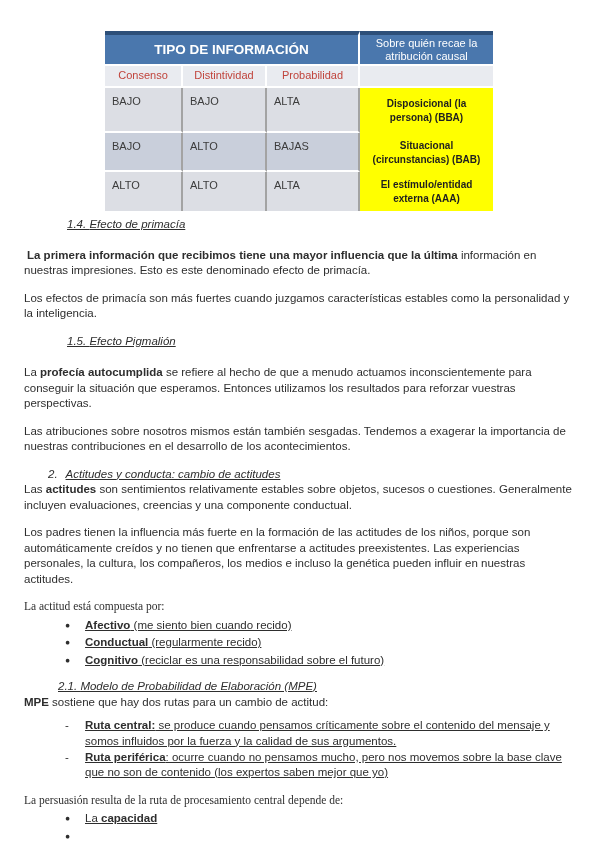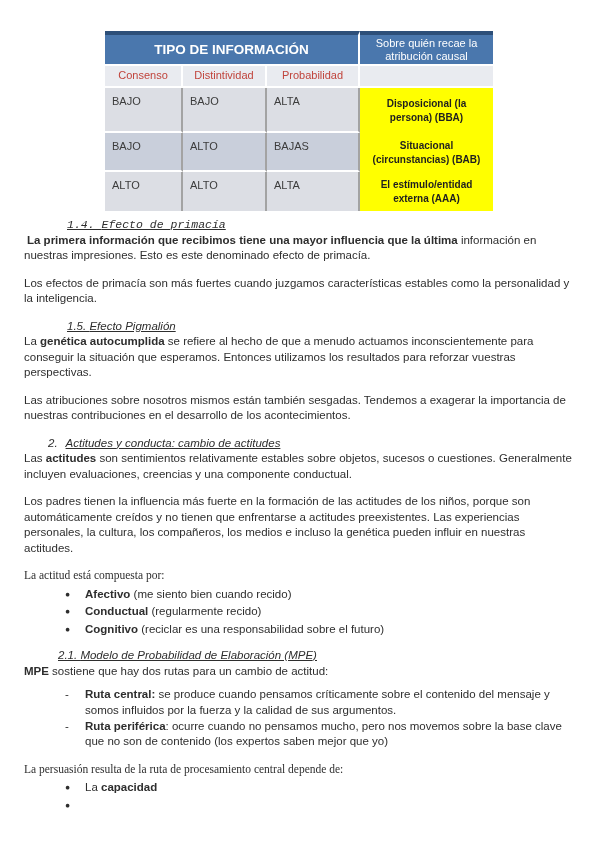--- a/index.html
+++ b/index.html
@@ -73,36 +73,36 @@
   }
   .tbl > .cell:nth-last-child(1),
   .tbl > .cell:nth-last-child(2),
   .tbl > .cell:nth-last-child(3),
   .tbl > .cell:nth-last-child(4){border-bottom:none;}
   
   .h{font-style:italic;margin-left:43px;}
   .h .t{text-decoration:underline;}
   .h.full .num{text-decoration:underline;}
   .h.sep .num{margin-right:8px;}
-  .h14{margin-top:6px;margin-bottom:0;font-family:Liberation Mono, monospace;}
-  .h15{margin-bottom:0;}
+  .h14{margin-top:6px;margin-bottom:15px;}
+  .h15{margin-bottom:16px;}
   .h2x{margin-left:24px;margin-top:0;}
   .h21{margin-left:34px;margin-top:2px;text-decoration:underline;}
   p{margin:0 0 12px;}
   p.tight{margin-bottom:2px;font-family:Liberation Serif, serif;}
   p.nomargin{margin-bottom:8px;}
   .indent1{text-indent:3px;}
   .b{font-weight:bold;}
   ul{list-style:none;margin:1px 0 10px;}
   ul.dash{margin:0 0 12px;}
   li{display:flex;line-height:17.5px;}
   ul.dash li{line-height:15.5px;margin-bottom:0.5px;}
   .marker{width:20px;flex:0 0 20px;margin-left:41px;text-align:left;}
   .bullet-glyph{font-size:8.5px;}
-  .li-text{flex:1;}
+  .li-text{flex:1;text-decoration:underline;}
 </style>
 </head>
 <body>
 
 <div class="page">
 
   <div class="tbl">
     <div class="cell th-main">TIPO DE INFORMACIÓN</div>
     <div class="cell th-right">Sobre quién recae la atribución causal</div>
 
@@ -129,21 +129,21 @@
 
   <div class="h full h14">
     <span class="num">1.4. </span><span class="t">Efecto de primacía</span>
   </div>
   <p class="indent1"><span class="b">La primera información que recibimos tiene una mayor influencia que la última</span><span> información en nuestras impresiones. Esto es este denominado efecto de primacía.</span></p>
   <p><span>Los efectos de primacía son más fuertes cuando juzgamos características estables como la personalidad y la inteligencia.</span></p>
 
   <div class="h full h15">
     <span class="num">1.5. </span><span class="t">Efecto Pigmalión</span>
   </div>
-  <p><span>La </span><span class="b">genética autocumplida</span><span> se refiere al hecho de que a menudo actuamos inconscientemente para conseguir la situación que esperamos. Entonces utilizamos los resultados para reforzar vuestras perspectivas.</span></p>
+  <p><span>La </span><span class="b">profecía autocumplida</span><span> se refiere al hecho de que a menudo actuamos inconscientemente para conseguir la situación que esperamos. Entonces utilizamos los resultados para reforzar vuestras perspectivas.</span></p>
   <p><span>Las atribuciones sobre nosotros mismos están también sesgadas. Tendemos a exagerar la importancia de nuestras contribuciones en el desarrollo de los acontecimientos.</span></p>
 
   <div class="h sep h2x">
     <span class="num">2.</span><span class="t">Actitudes y conducta: cambio de actitudes</span>
   </div>
   <p><span>Las </span><span class="b">actitudes</span><span> son sentimientos relativamente estables sobre objetos, sucesos o cuestiones. Generalmente incluyen evaluaciones, creencias y una componente conductual.</span></p>
   <p><span>Los padres tienen la influencia más fuerte en la formación de las actitudes de los niños, porque son automáticamente creídos y no tienen que enfrentarse a actitudes preexistentes. Las experiencias personales, la cultura, los compañeros, los medios e incluso la genética pueden influir en nuestras actitudes.</span></p>
   <p class="tight"><span>La actitud está compuesta por:</span></p>
 
   <ul>

